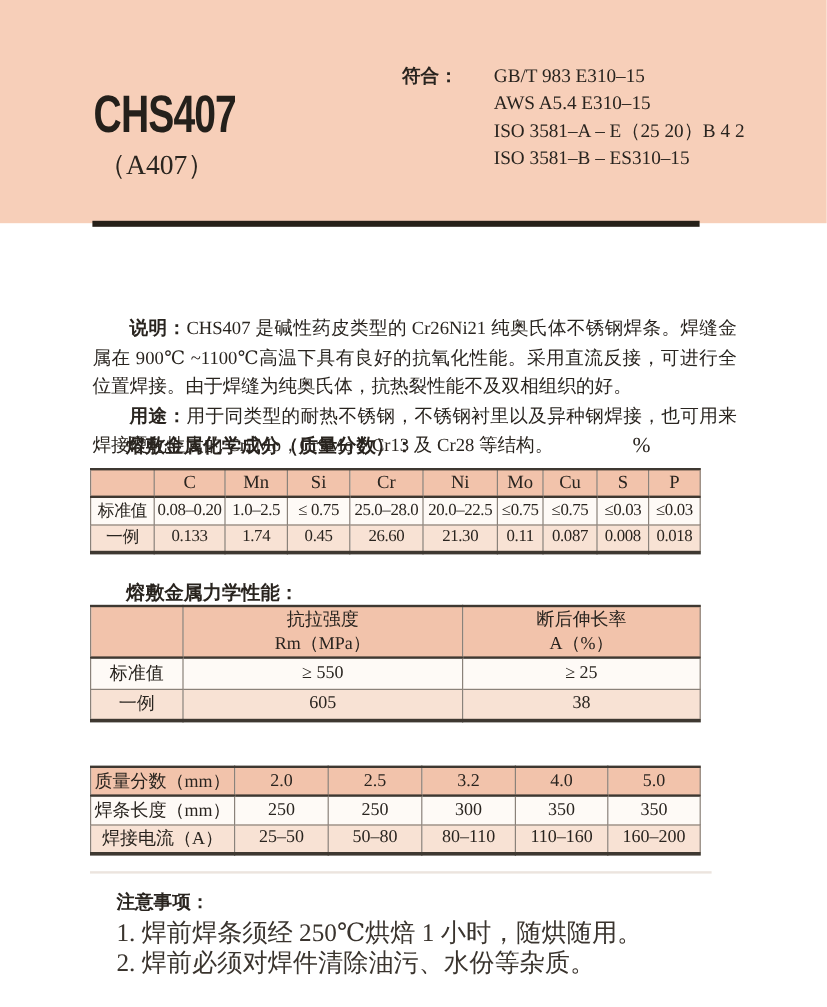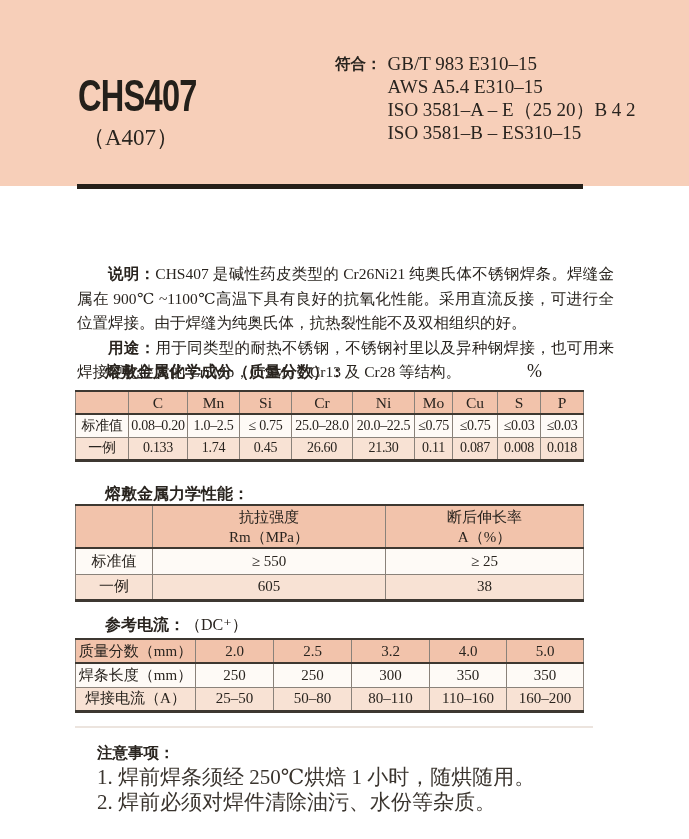--- a/index.html
+++ b/index.html
@@ -19,21 +19,21 @@
   
   .hero{position:absolute;left:0;top:0;width:689px;height:186px;background:var(--header-bg);}
   .model{position:absolute;left:78px;top:74px;font-family:"Liberation Sans","DejaVu Sans",sans-serif;
          font-weight:800;font-size:44px;line-height:1.0;letter-spacing:-1px;color:#24201b;
          transform:scaleX(.74);transform-origin:left top;white-space:nowrap;}
   .alias{position:absolute;left:82px;top:122px;font-size:23px;color:#2a251f;white-space:nowrap;}
   .standards{position:absolute;left:335px;top:52px;display:flex;align-items:flex-start;}
   .std-label{font-family:"Liberation Sans","DejaVu Sans",sans-serif;font-weight:700;font-size:15.5px;
              line-height:23px;white-space:nowrap;}
   .standards ul{list-style:none;margin-left:6px;}
-  .standards li{font-size:19px;line-height:23px;white-space:nowrap;}
+  .standards li{font-size:16px;line-height:23px;white-space:nowrap;margin-left:24px;}
 
   .rule{position:absolute;left:77px;top:184px;width:506px;height:5px;background:var(--bar-color);}
 
   
   .desc{position:absolute;left:77px;top:236px;width:537px;font-size:15.5px;line-height:24.6px;
         text-align:justify;margin-top:26px;}
   .desc p{text-indent:2em;}
   .lbl{font-family:"Liberation Sans","DejaVu Sans",sans-serif;font-weight:700;font-style:normal;}
 
   
@@ -181,21 +181,20 @@
       <td>≥ 25</td>
     </tr>
     <tr class="r-pink">
       <td>一例</td>
       <td>605</td>
       <td>38</td>
     </tr>
   </tbody>
     </table>
 
-  <div class="sec-title" style="left:105px;top:615px;"><span>参考电流：</span><span class="suffix">（DC⁺）</span></div>
 
   <table class="cur">
     <colgroup>
       <col style="width:120px">
         <col style="width:78px">
         <col style="width:78px">
         <col style="width:78px">
         <col style="width:77px">
         <col style="width:77px">
     </colgroup>

